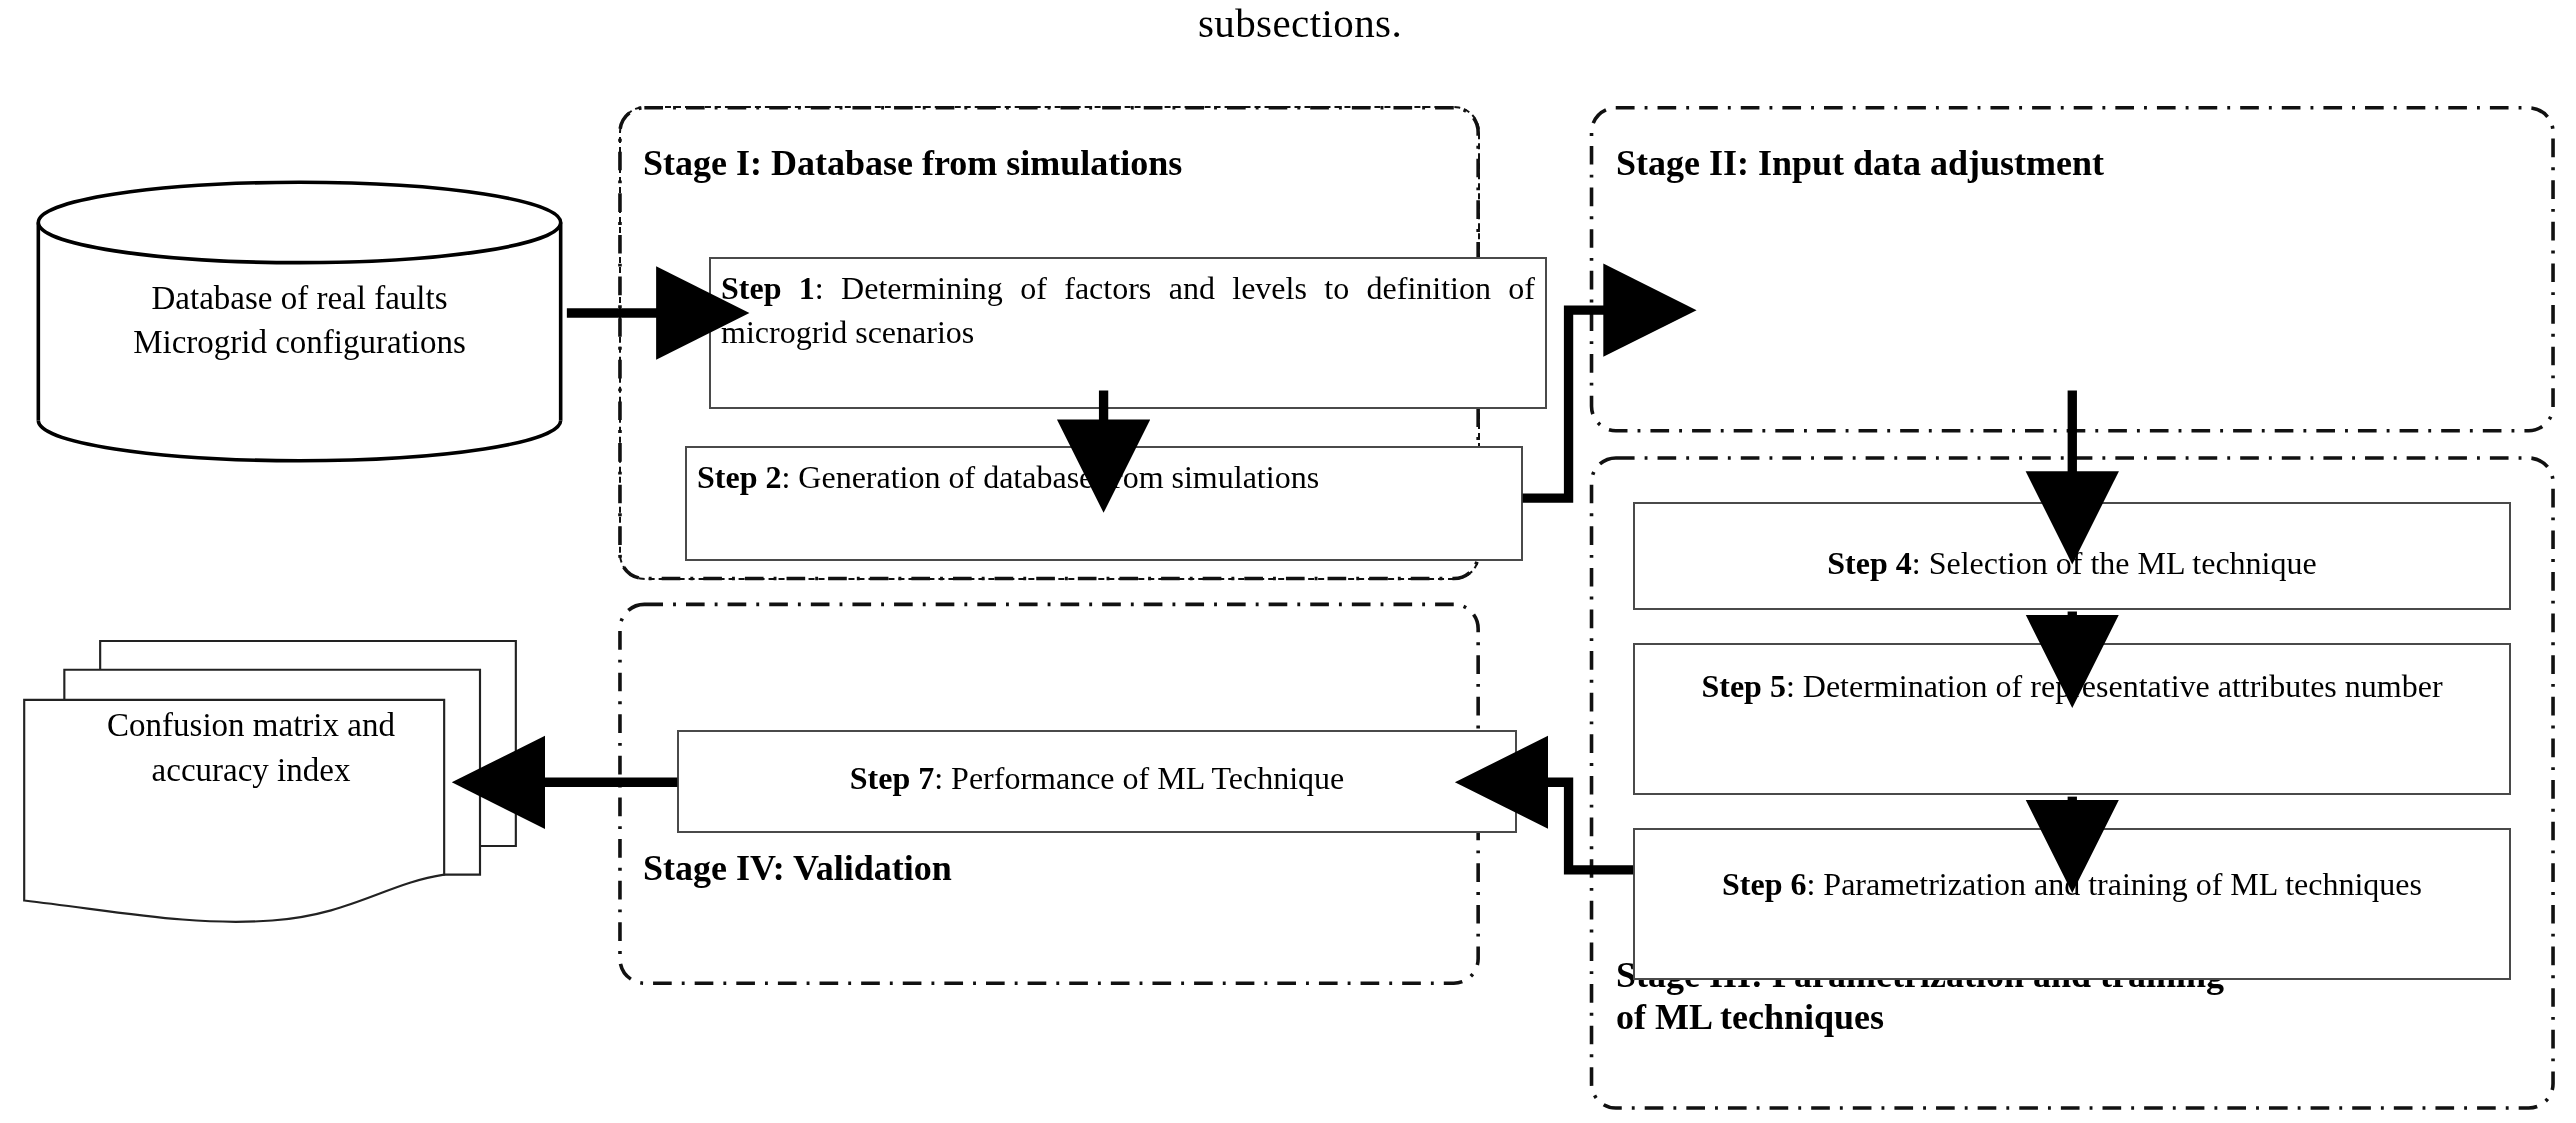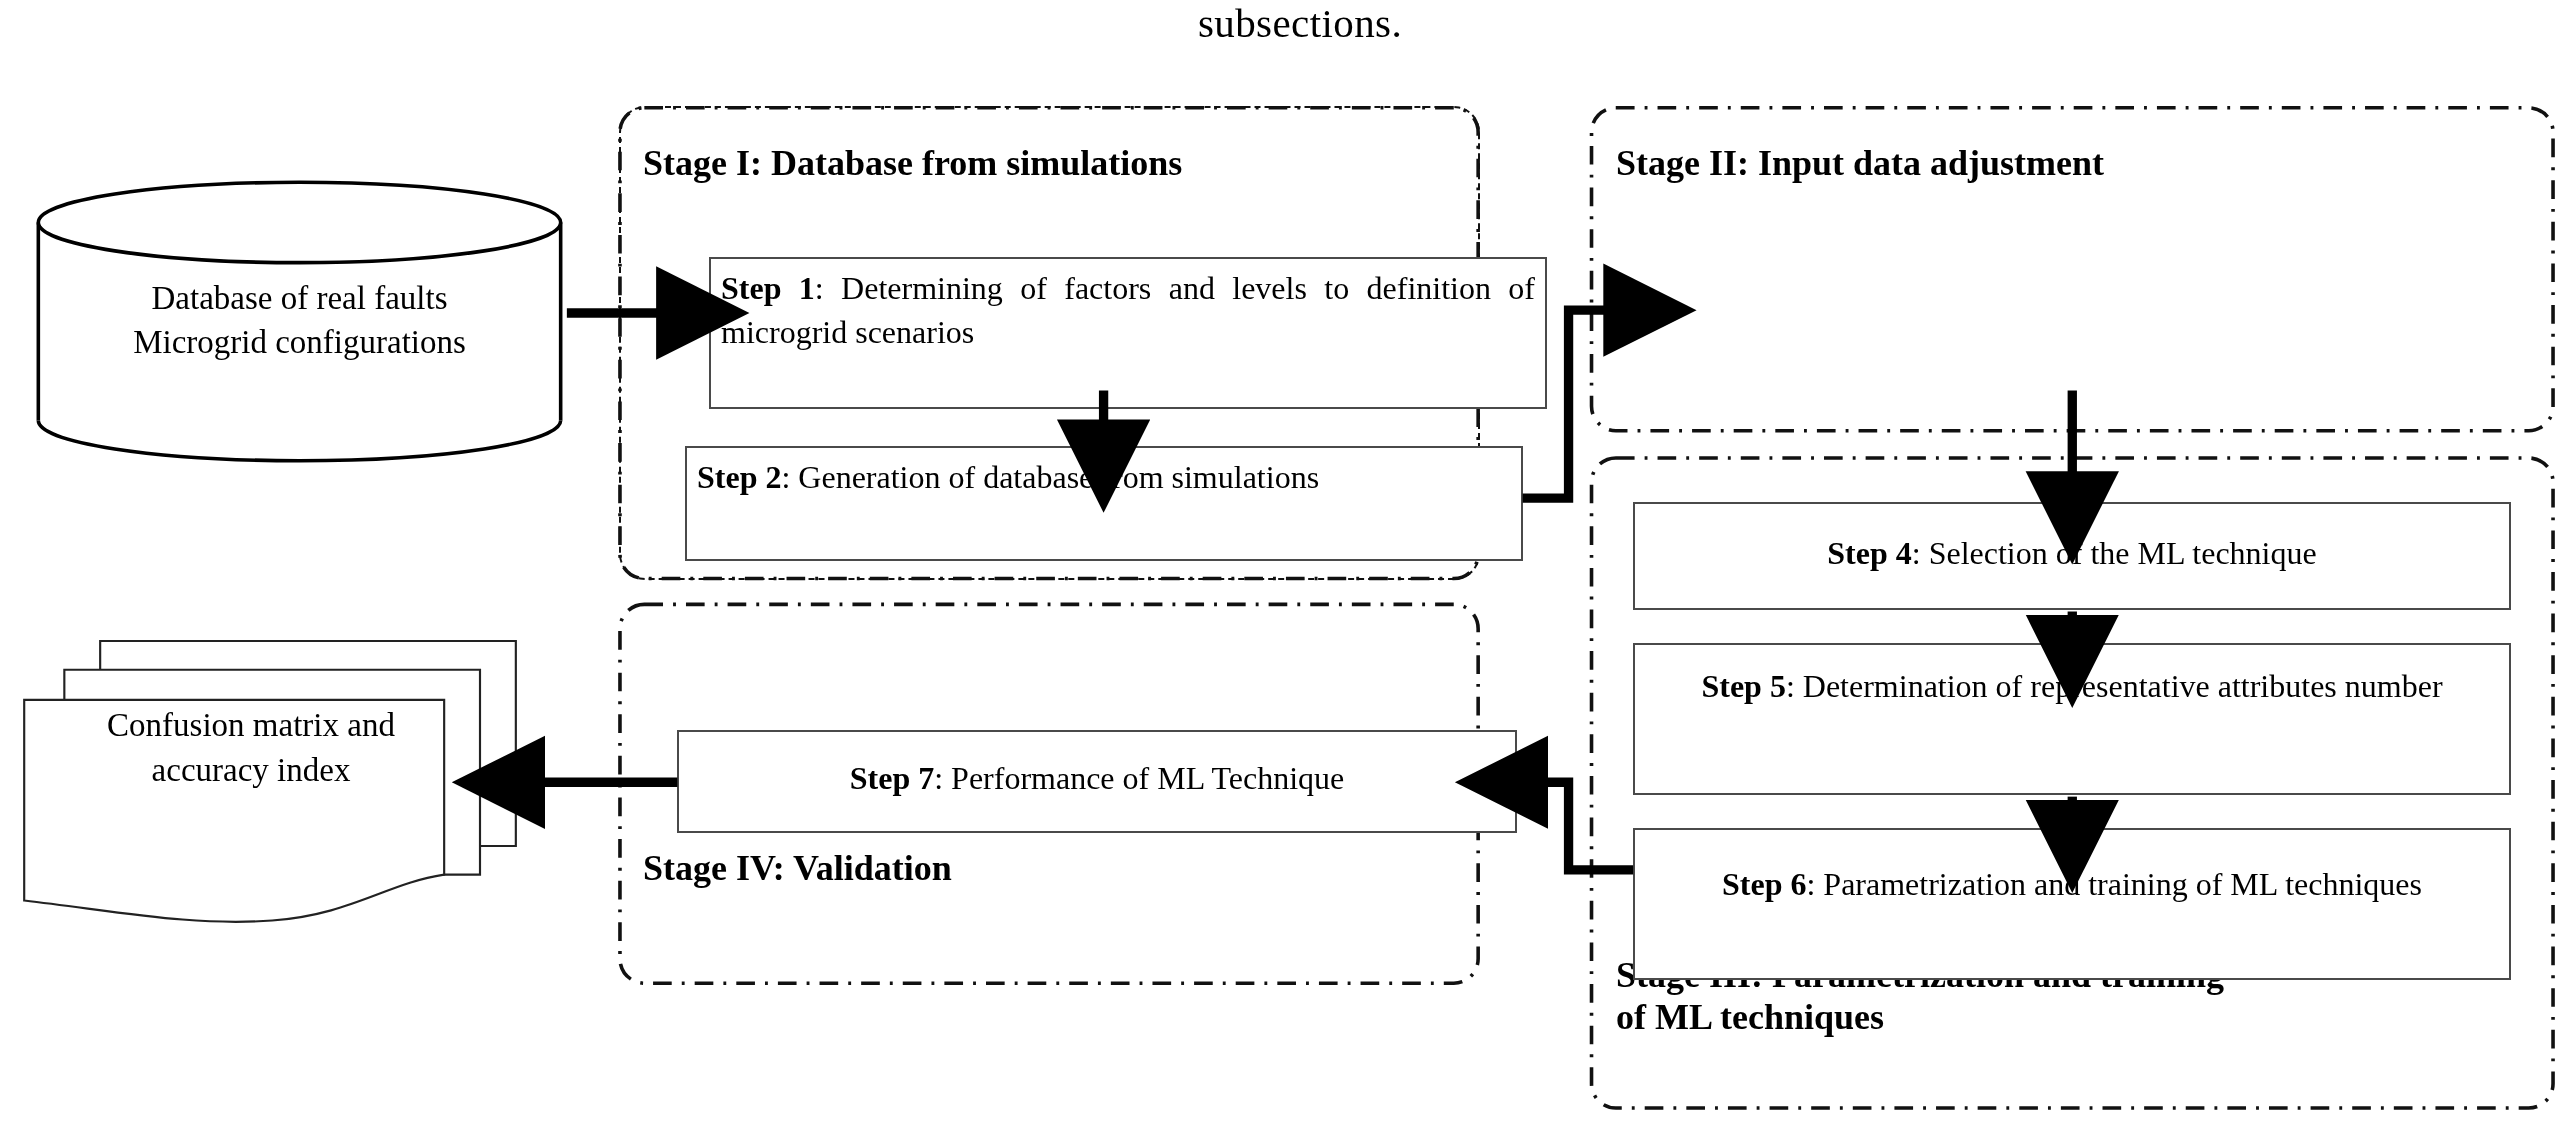--- a/index.html
+++ b/index.html
@@ -168,21 +168,21 @@
   <div class="stage-title" style="left:1616px; top:142px; width:926px;">Stage II: Input data adjustment</div>
 
 
   <svg class="stage-svg" width="2576" height="1124" style="z-index:2;" viewBox="0 0 3590 1566">
     <rect x="2218" y="638" width="1340" height="906" rx="34" ry="34" fill="none" stroke="#111" stroke-width="5" stroke-dasharray="26 14 4 14"></rect>
   </svg>
   <div class="stage-title" style="left:1616px; top:954px; width:933px;">Stage III: Parametrization and training
 of ML techniques</div>
 
   <div class="step ctr" style="left:1633px; top:502px; width:878px; height:108px; z-index:4;">
-    <div class="inner" style="padding-top:27px;">
+    <div class="inner" style="padding-top:37px;">
       <b>Step 4</b><span>: Selection of the ML technique</span>
     </div>
   </div>
 
   <div class="step ctr" style="left:1633px; top:643px; width:878px; height:152px; z-index:4;">
     <div class="inner" style="padding-top:18.7px;">
       <b>Step 5</b><span>: Determination of representative attributes number</span>
     </div>
   </div>
 

